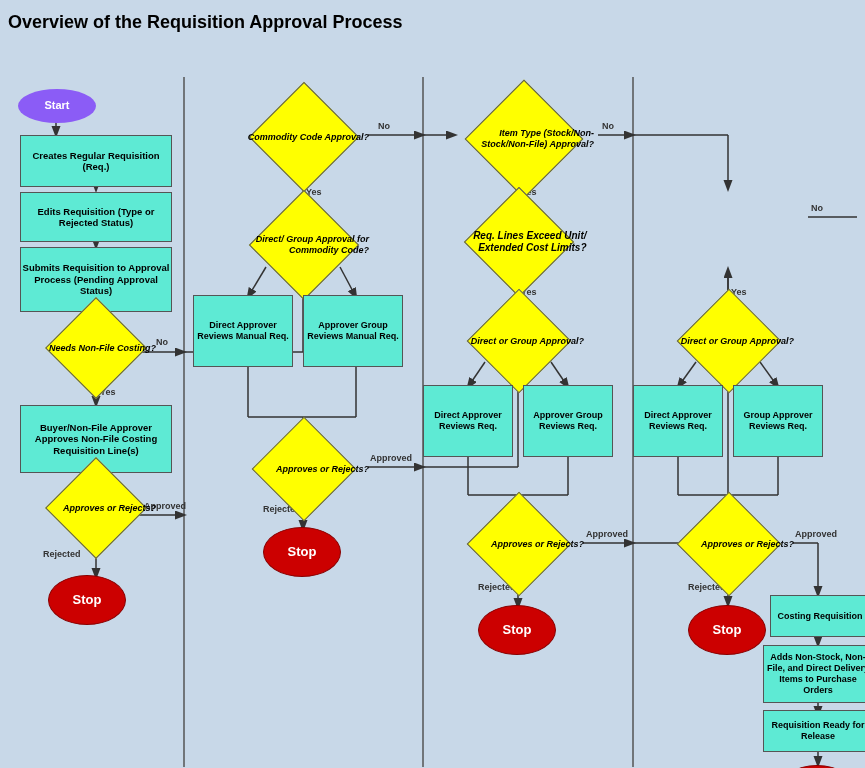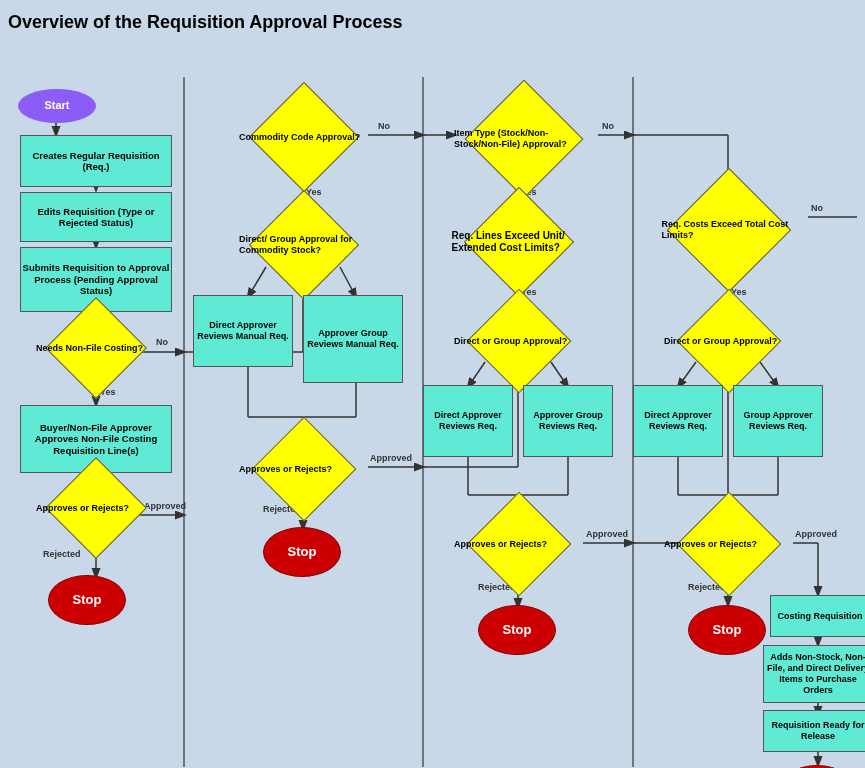--- a/index.html
+++ b/index.html
@@ -56,26 +56,27 @@
       border: 1.5px solid #555;
       color: #000;
       font-size: 9.5px;
       font-weight: bold;
       text-align: center;
       line-height: 1.2;
       transform: rotate(45deg);
     }
     .diamond-text {
       position: absolute;
-      text-align: left;
+      text-align: right;
       font-size: 9.5px;
       font-weight: bold;
       line-height: 1.2;
       z-index: 2;
       pointer-events: none;
+      font-style: italic;
     }
     .stop-oval {
       border-radius: 50%;
       background: #cc0000;
       color: white;
       font-size: 13px;
       font-weight: bold;
       border: 1.5px solid #880000;
     }
     
@@ -255,28 +256,28 @@
     <span>Stop</span>
   </div>
 
   <div class="diamond-wrap" style="left:222px; top:50px; width:148px; height:80px;">
     <div class="diamond" style="width:78px; height:78px;"></div>
     <div class="diamond-text" style="width:130px; font-size:9px;">Commodity Code Approval?</div>
   </div>
 
   <div class="diamond-wrap" style="left:222px; top:158px; width:148px; height:80px;">
     <div class="diamond" style="width:78px; height:78px;"></div>
-    <div class="diamond-text" style="width:130px; font-size:9px;">Direct/ Group Approval for Commodity Stock?</div>
+    <div class="diamond-text" style="width:130px; font-size:9px;">Direct/ Group Approval for Commodity Code?</div>
   </div>
 
   <div class="shape rect" style="left:185px; top:248px; width:100px; height:72px; font-size:9px;">
     <span>Direct Approver Reviews Manual Req.</span>
   </div>
 
-  <div class="shape rect" style="left:295px; top:248px; width:100px; height:88px; font-size:9px;">
+  <div class="shape rect" style="left:295px; top:248px; width:100px; height:72px; font-size:9px;">
     <span>Approver Group Reviews Manual Req.</span>
   </div>
 
   <div class="diamond-wrap" style="left:222px; top:383px; width:148px; height:78px;">
     <div class="diamond" style="width:74px; height:74px;"></div>
     <div class="diamond-text" style="width:130px; font-size:9px;">Approves or Rejects?</div>
   </div>
 
   <div class="shape stop-oval" style="left:255px; top:480px; width:78px; height:50px; border-radius:50%;">
     <span>Stop</span>
@@ -307,24 +308,20 @@
 
   <div class="diamond-wrap" style="left:437px; top:458px; width:148px; height:78px;">
     <div class="diamond" style="width:74px; height:74px;"></div>
     <div class="diamond-text" style="width:130px; font-size:9px;">Approves or Rejects?</div>
   </div>
 
   <div class="shape stop-oval" style="left:470px; top:558px; width:78px; height:50px; border-radius:50%;">
     <span>Stop</span>
   </div>
 
-  <div class="diamond-wrap" style="left:647px; top:135px; width:148px; height:95px;">
-    <div class="diamond" style="width:88px; height:88px;"></div>
-    <div class="diamond-text" style="width:135px; font-size:9px;">Req. Costs Exceed Total Cost Limits?</div>
-  </div>
 
   <div class="diamond-wrap" style="left:647px; top:255px; width:148px; height:78px;">
     <div class="diamond" style="width:74px; height:74px;"></div>
     <div class="diamond-text" style="width:130px; font-size:9px;">Direct or Group Approval?</div>
   </div>
 
   <div class="shape rect" style="left:625px; top:338px; width:90px; height:72px; font-size:9px;">
     <span>Direct Approver Reviews Req.</span>
   </div>
 

